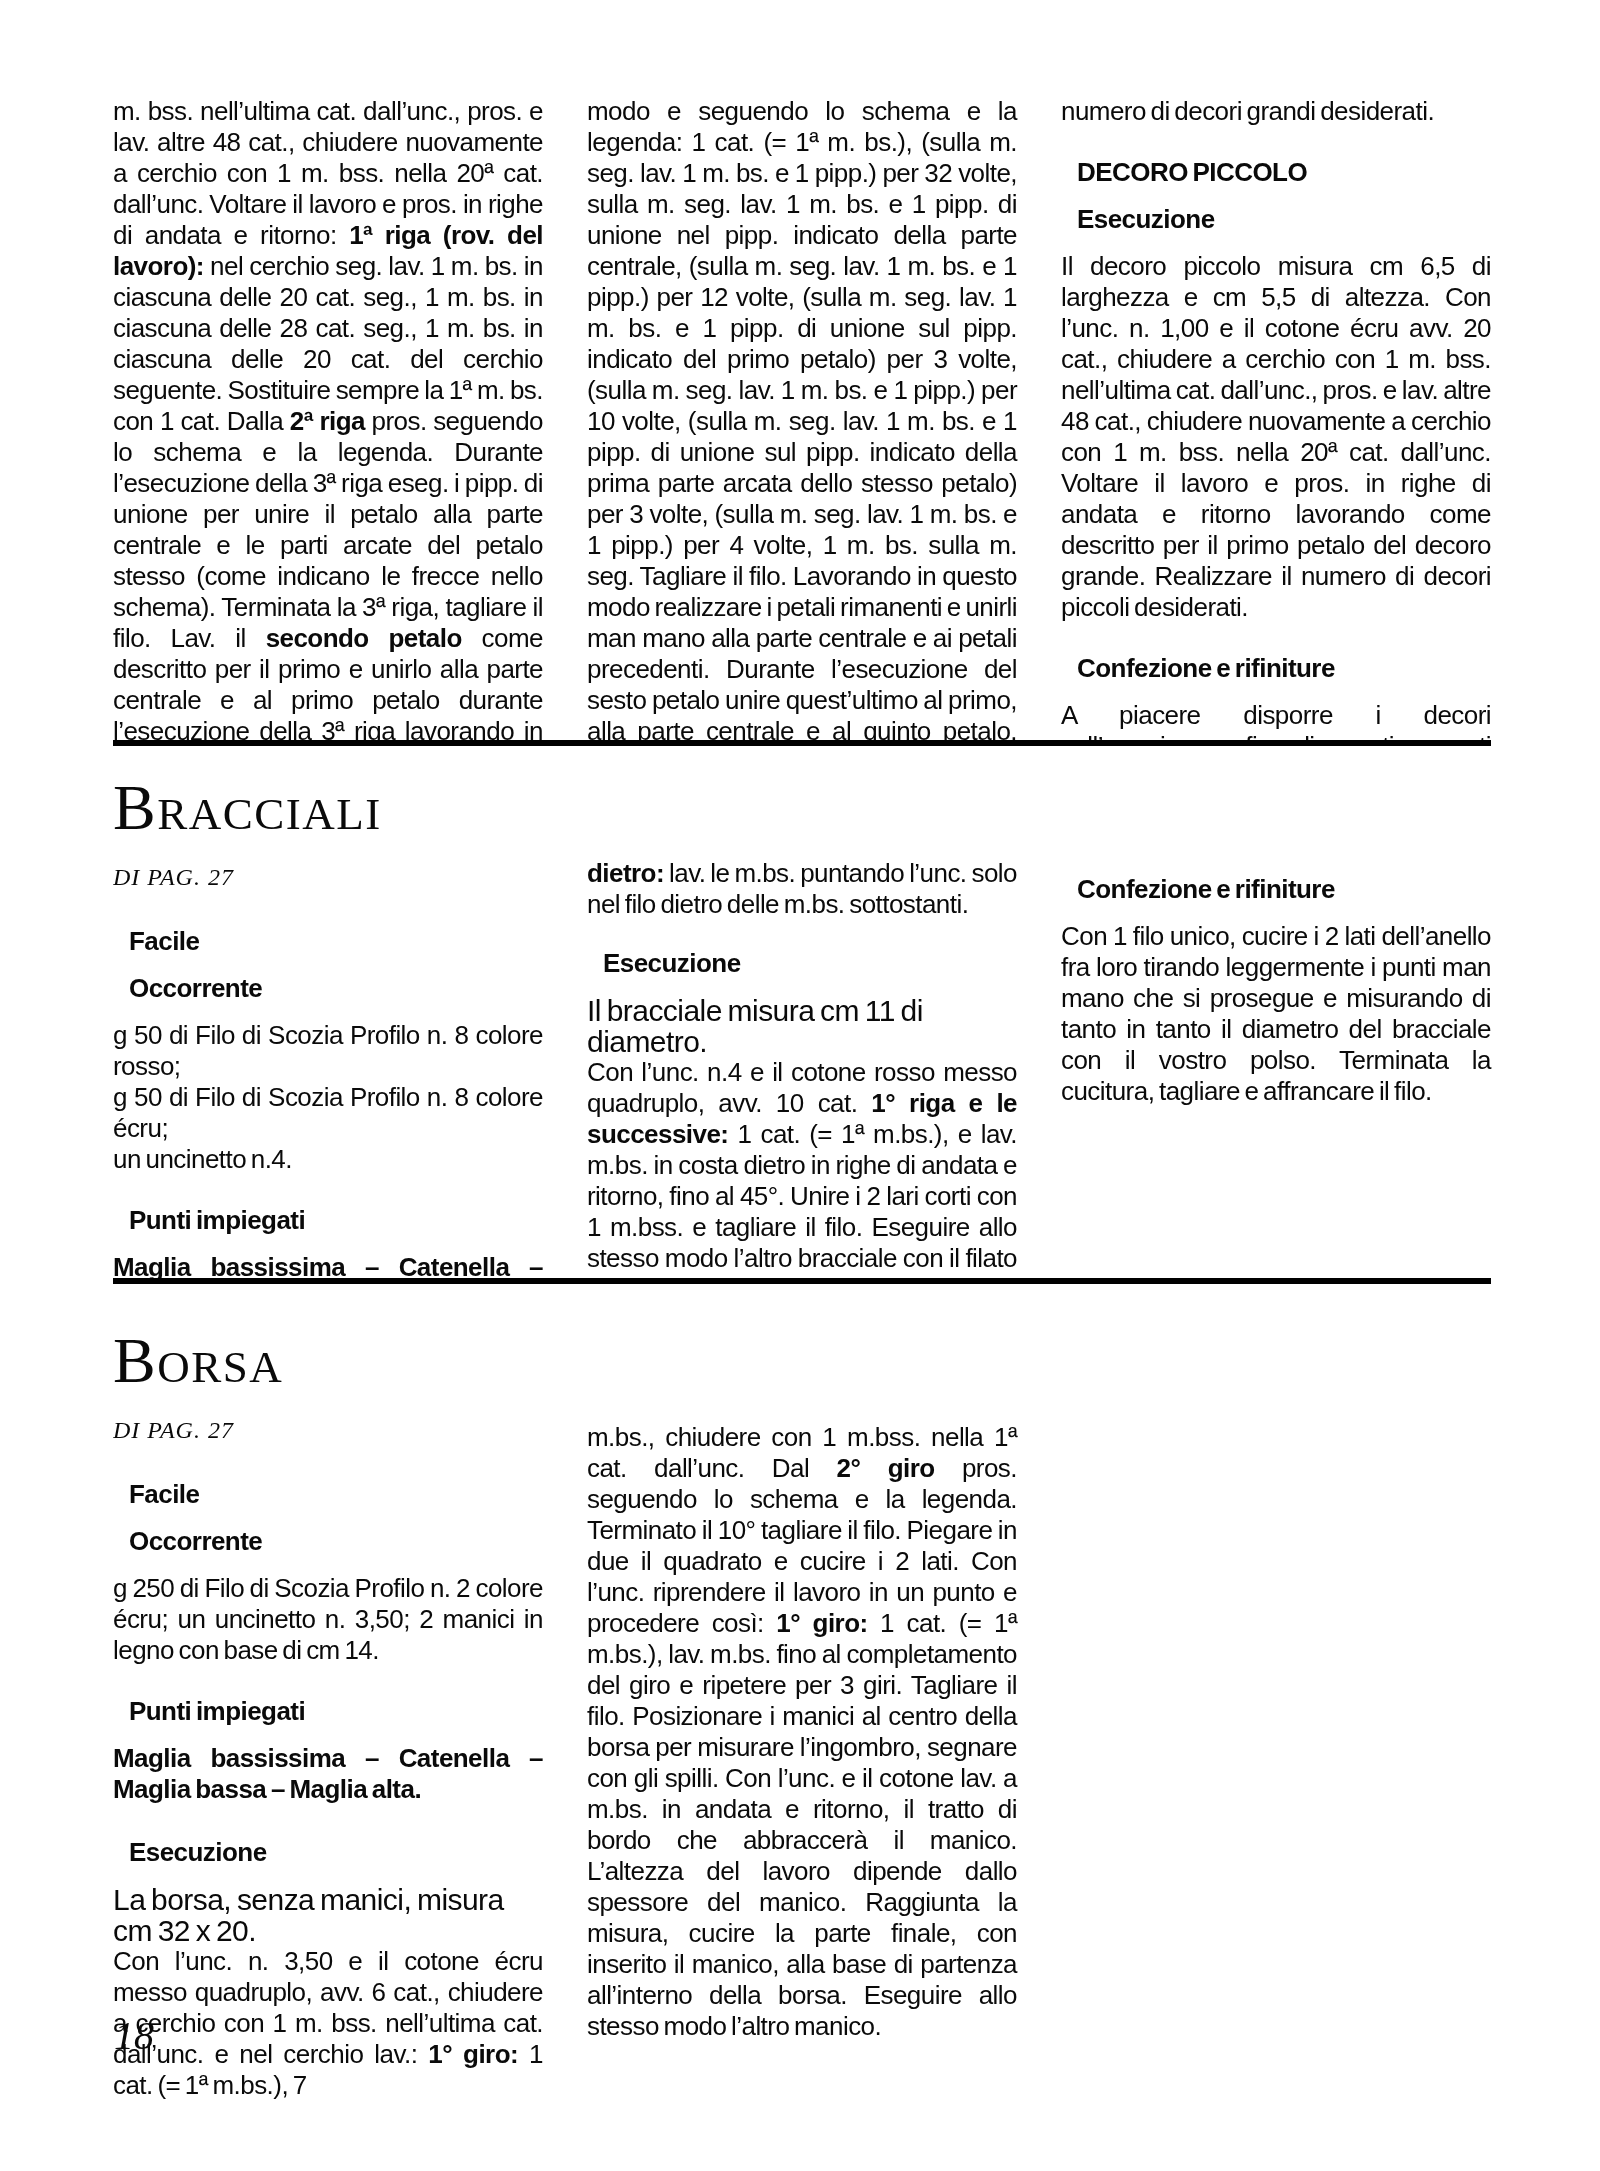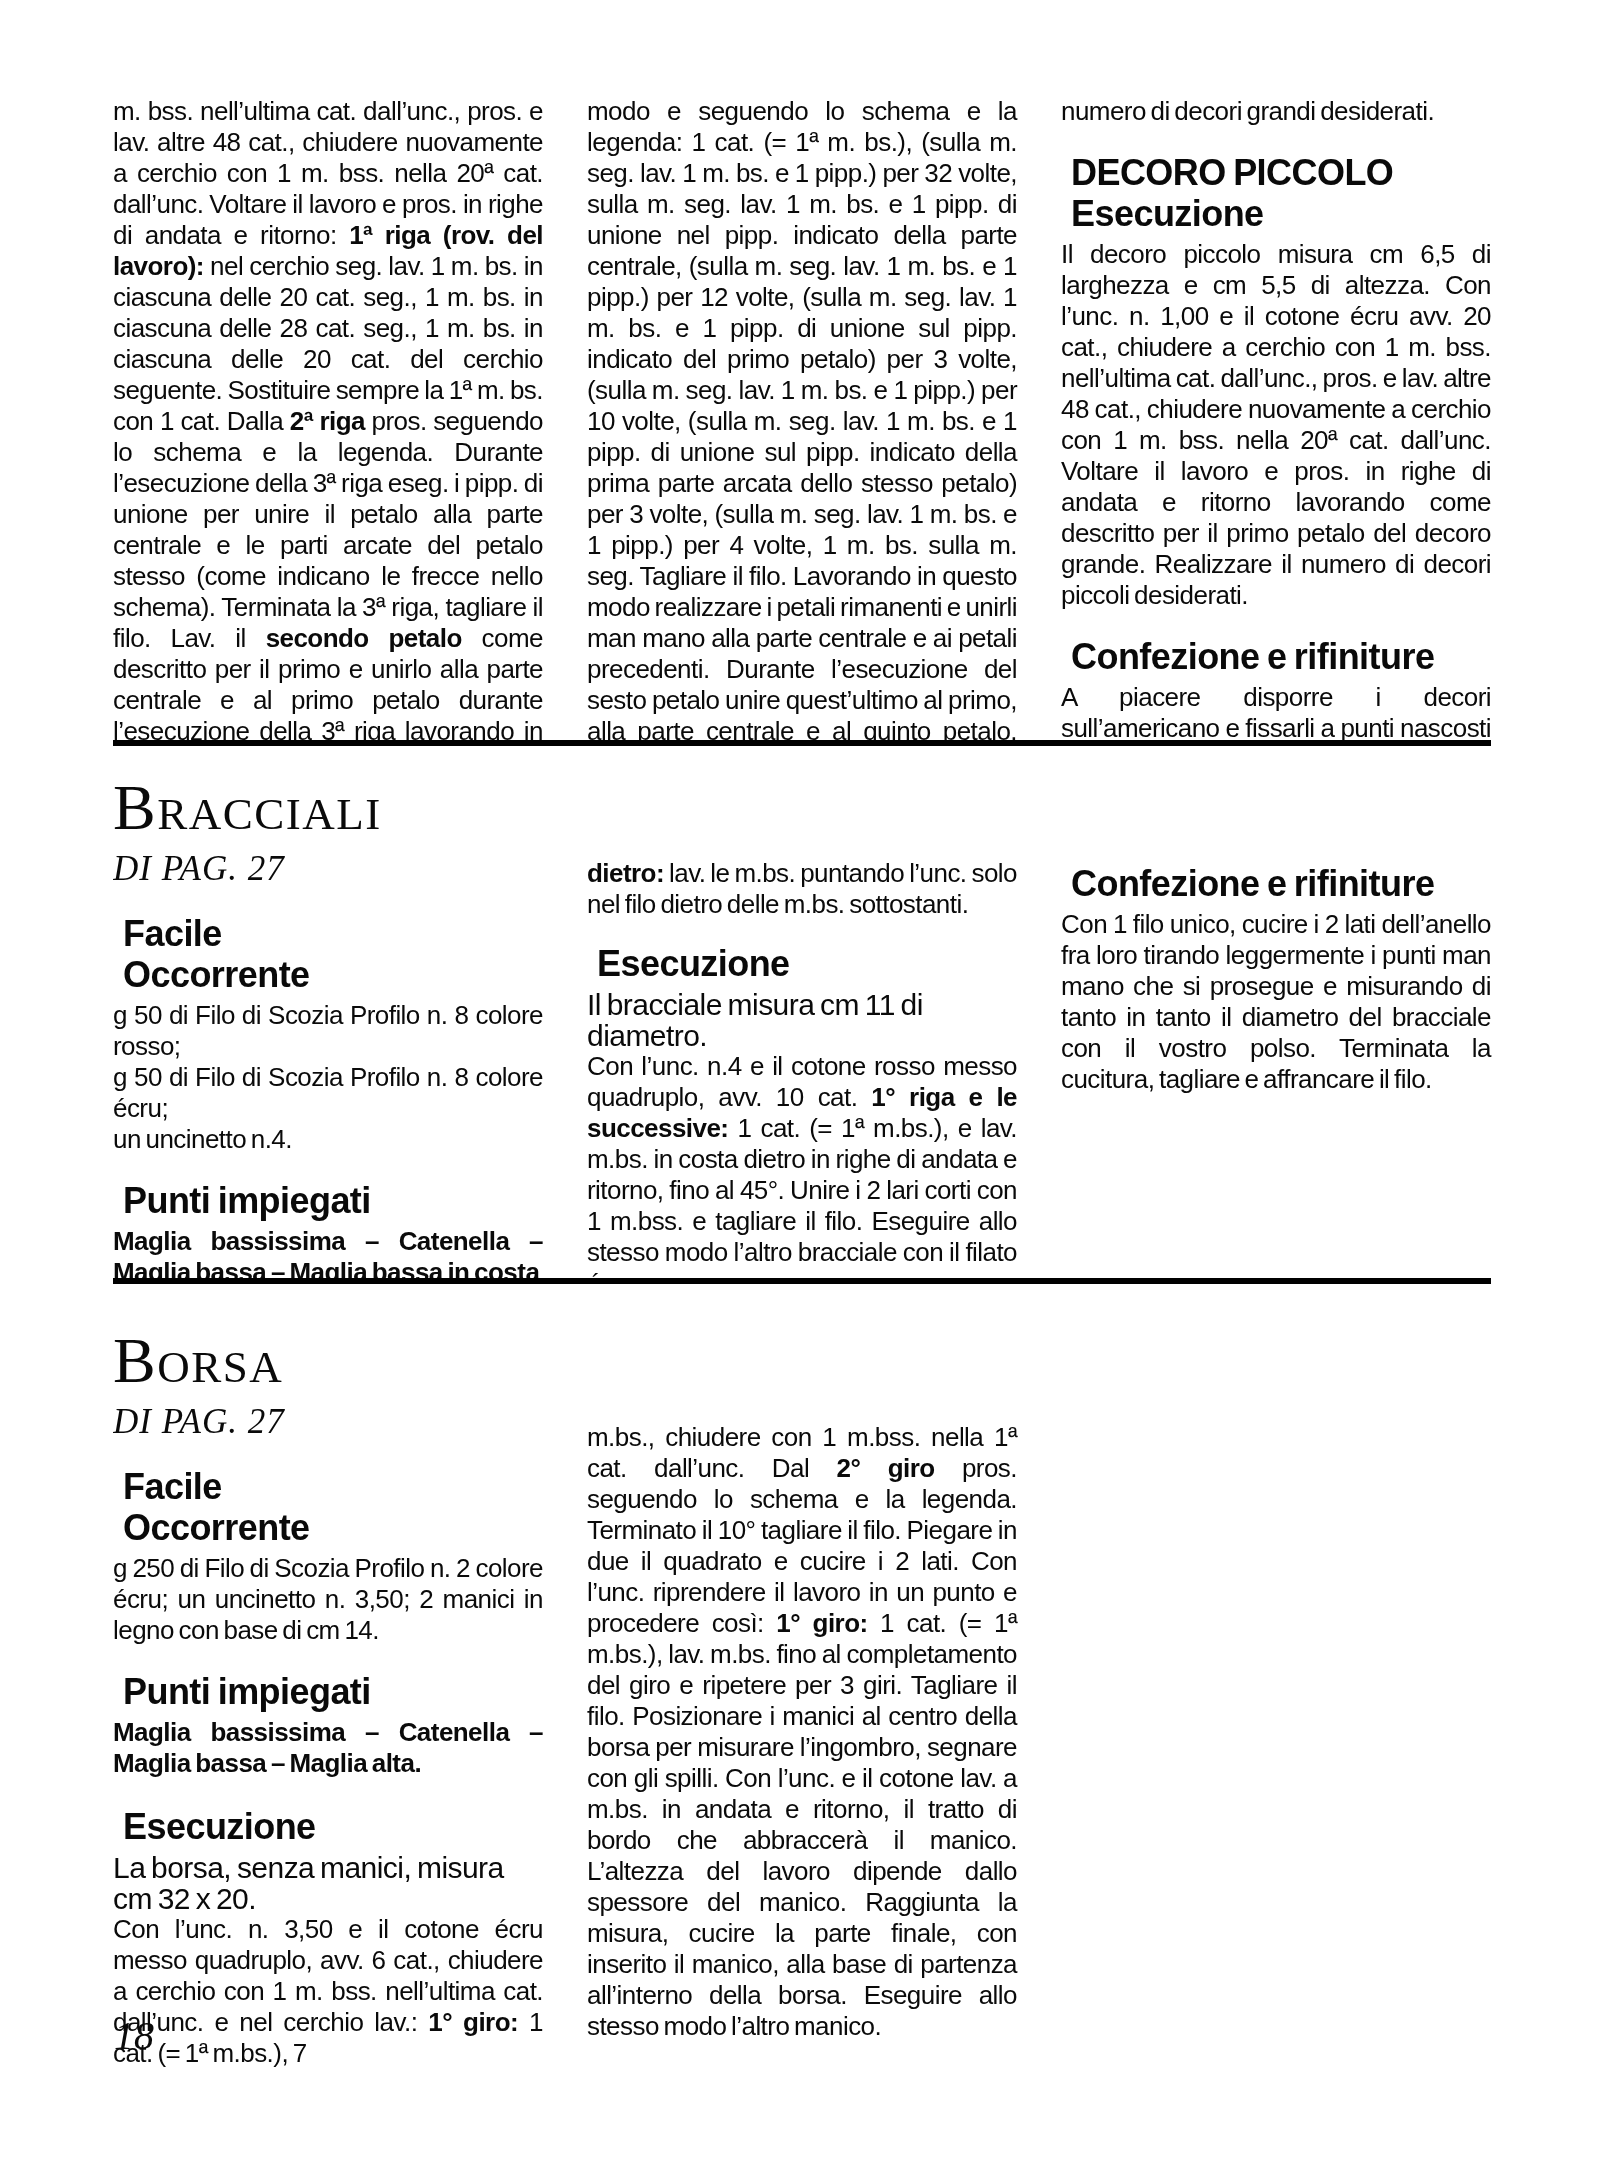--- a/index.html
+++ b/index.html
@@ -27,42 +27,42 @@
     background:#000000;
   }
   .body-text {
     font-size:26px; line-height:31px;
     text-align:justify;
     letter-spacing:-0.55px; word-spacing:-2px;
     margin:0;
   }
   .body-text b { font-weight:bold; }
   .kicker {
-    font-size:36px; line-height:31px; font-weight:bold;
+    font-size:26px; line-height:31px; font-weight:bold;
     letter-spacing:-0.55px; word-spacing:-2px;
-    margin:10px;
+    margin:16px;
   }
   .mt-block { margin-top:30px; }
   .line { margin:0; font-size:30px; line-height:31px; letter-spacing:-0.55px; word-spacing:-2px; }
   .section-title {
     font-family:"Liberation Serif", serif;
     font-size:45px; line-height:64px;
     letter-spacing:1.5px;
     text-transform:uppercase;
     font-weight:normal;
     margin:30px 0 0 0;
   }
   .section-title::first-letter { font-size:64px; }
   #borsa-title { margin-top:45px; }
   .section-sub {
     font-family:"Liberation Serif", serif;
     font-style:italic;
-    font-size:35px; line-height:38px;
+    font-size:24px; line-height:38px;
     letter-spacing:1px;
-    margin:4px 0 0 0;
+    margin:12px 0 0 0;
   }
   .first-kicker { margin-top:30px; }
   .pad-col-bracciali { padding-top:112px; }
   .pad-col-borsa { padding-top:138px; }
   .page-number {
     position:absolute;
     left:114px; top:2014px;
     font-family:"Liberation Serif", serif;
     font-style:italic;
     font-size:40px; line-height:44px;text-align:center;

